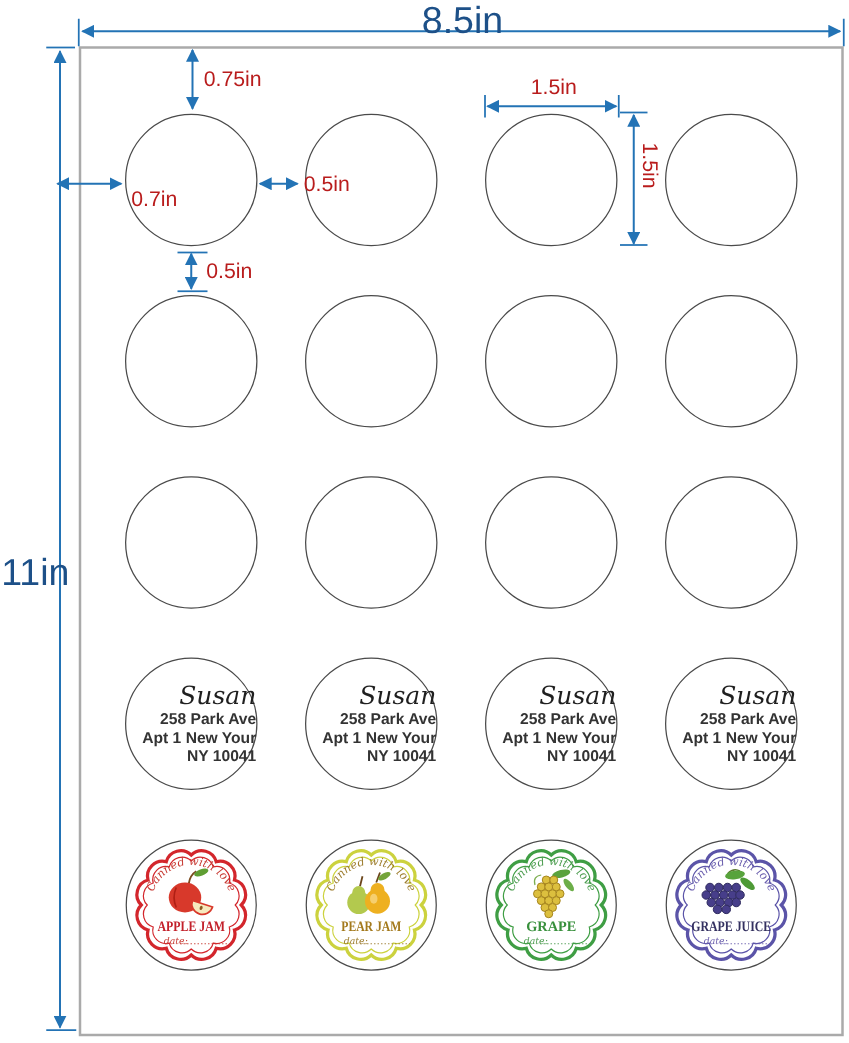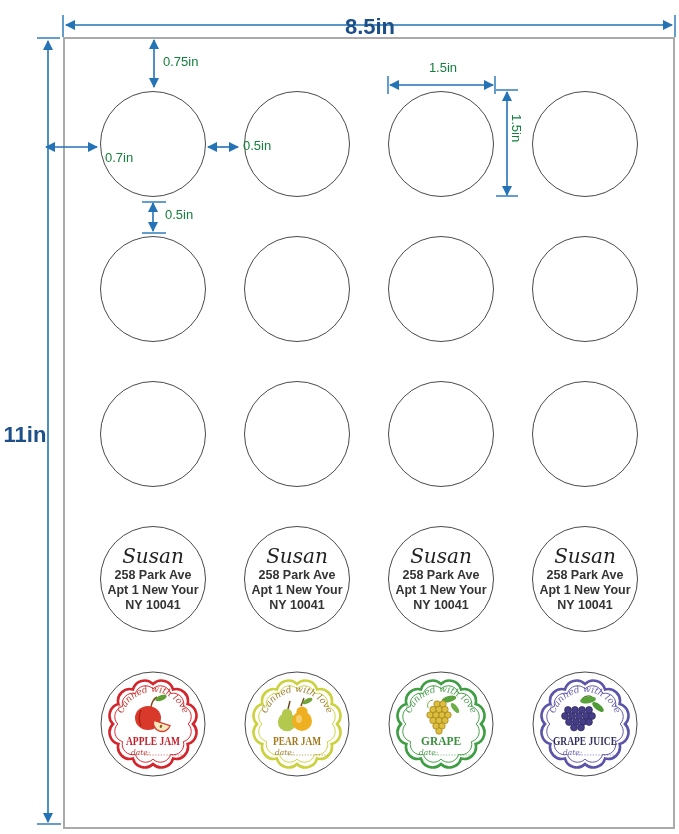--- a/index.html
+++ b/index.html
@@ -3,28 +3,28 @@
 <meta charset="utf-8">
 <style>
   html,body{margin:0;padding:0;background:#fff;}
   .stage{position:relative;width:679px;height:834px;background:#fff;
          font-family:"Liberation Sans",sans-serif;overflow:hidden;}
   .sheet{position:absolute;left:63px;top:37px;width:612px;height:792px;
          border:2px solid #aaaaaa;box-sizing:border-box;background:#fff;}
   .circle{position:absolute;width:106px;height:106px;border:1px solid #4a4a4a;
           border-radius:50%;box-sizing:border-box;background:#fff;}
   .cell{position:absolute;width:106px;height:106px;}
-  .addr{display:flex;flex-direction:column;align-items:center;justify-content:center;
+  .addr{display:flex;flex-direction:column;align-items:flex-end;justify-content:center;
         text-align:center;}
   .addr-name{font-family:"DejaVu Serif",serif;font-style:italic;font-size:20px;
              line-height:23px;color:#1f1f1f;}
   .addr-line{font-size:12.5px;line-height:15px;color:#333;font-weight:bold;}
   .dims{position:absolute;left:0;top:0;pointer-events:none;}
-  .dim-label{position:absolute;color:#15803d;font-size:13px;white-space:nowrap;}
-  .dim-label.big{color:#1d5088;font-weight:bold;font-size:22px;margin-top:14px;}
+  .dim-label{position:absolute;color:#b91c1c;font-size:17px;white-space:nowrap;}
+  .dim-label.big{color:#1d5088;font-weight:normal;font-size:30px;}
   .center{text-align:center;}
   .vert{writing-mode:vertical-rl;}
   .arc{font-family:"DejaVu Serif",serif;font-style:italic;font-size:9px;}
   .pname{font-family:"Liberation Serif",serif;font-weight:bold;font-size:11.5px;}
   .datet{font-family:"DejaVu Serif",serif;font-style:italic;font-size:7.5px;}
 </style>
 </head>
 <body>
 
 <div class="stage">
@@ -217,21 +217,21 @@
         <line x1="495" y1="76" x2="495" y2="94"></line>
         <line x1="496" y1="90" x2="518" y2="90"></line>
         <line x1="496" y1="196" x2="518" y2="196"></line>
         <line x1="142" y1="202" x2="166" y2="202"></line>
         <line x1="142" y1="233" x2="166" y2="233"></line>
       </g>
     </g>
   </svg>
 
   <div class="dim-label big center" style="left:333px;top:0;width:74px">8.5in</div>
-  <div class="dim-label big center" style="left:1px;top:408px;width:48px">11in</div>
+  <div class="dim-label big center" style="left:1px;top:442px;width:48px">11in</div>
   <div class="dim-label" style="left:163px;top:54px">0.75in</div>
   <div class="dim-label center" style="left:409px;top:60px;width:68px">1.5in</div>
   <div class="dim-label vert" style="left:509px;top:114px">1.5in</div>
   <div class="dim-label" style="left:105px;top:150px">0.7in</div>
   <div class="dim-label" style="left:243px;top:138px">0.5in</div>
   <div class="dim-label" style="left:165px;top:207px">0.5in</div>
 
 </div>
 
 </body></html>

